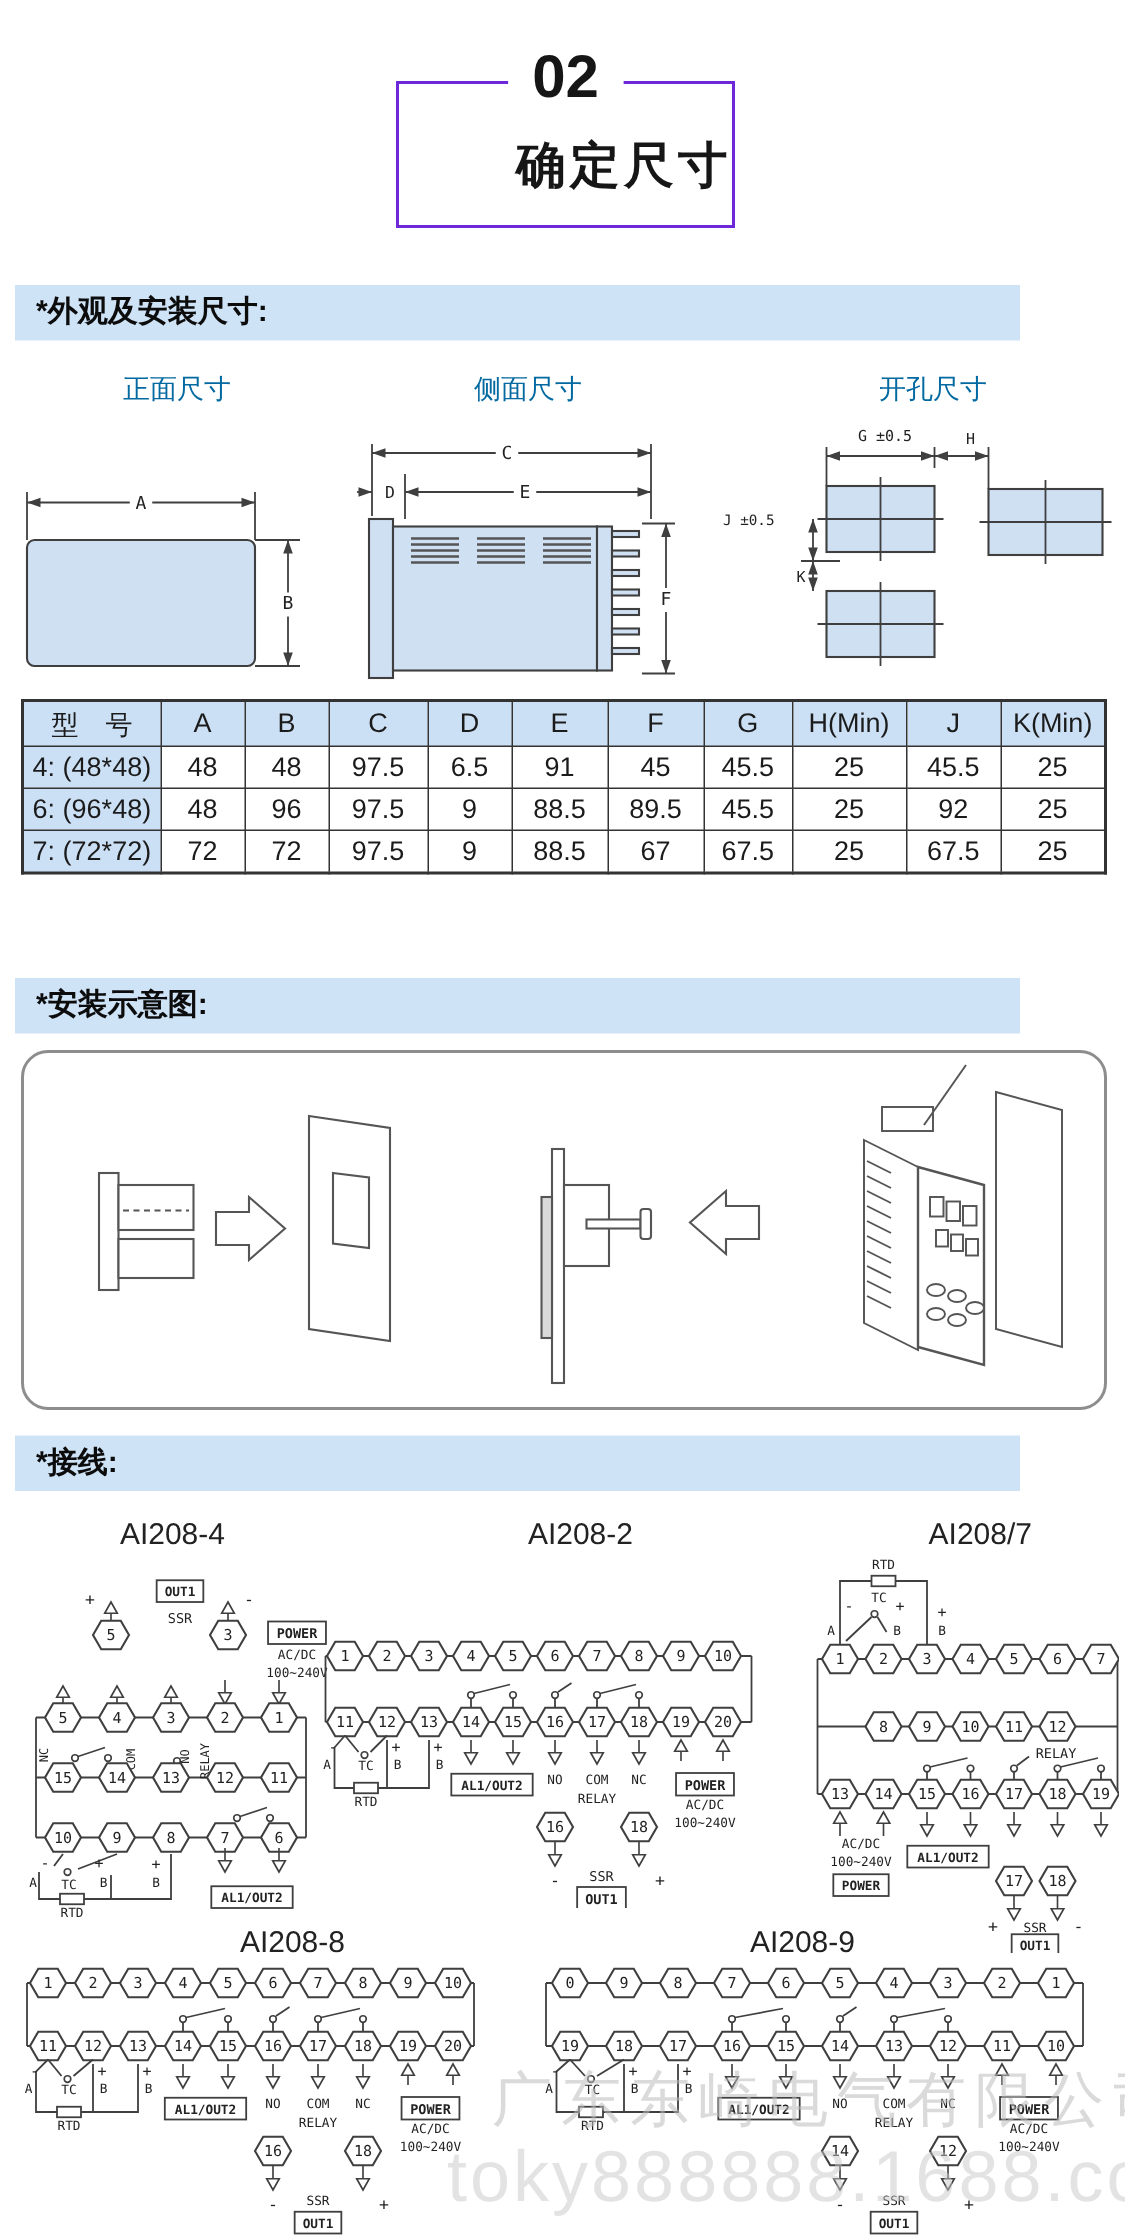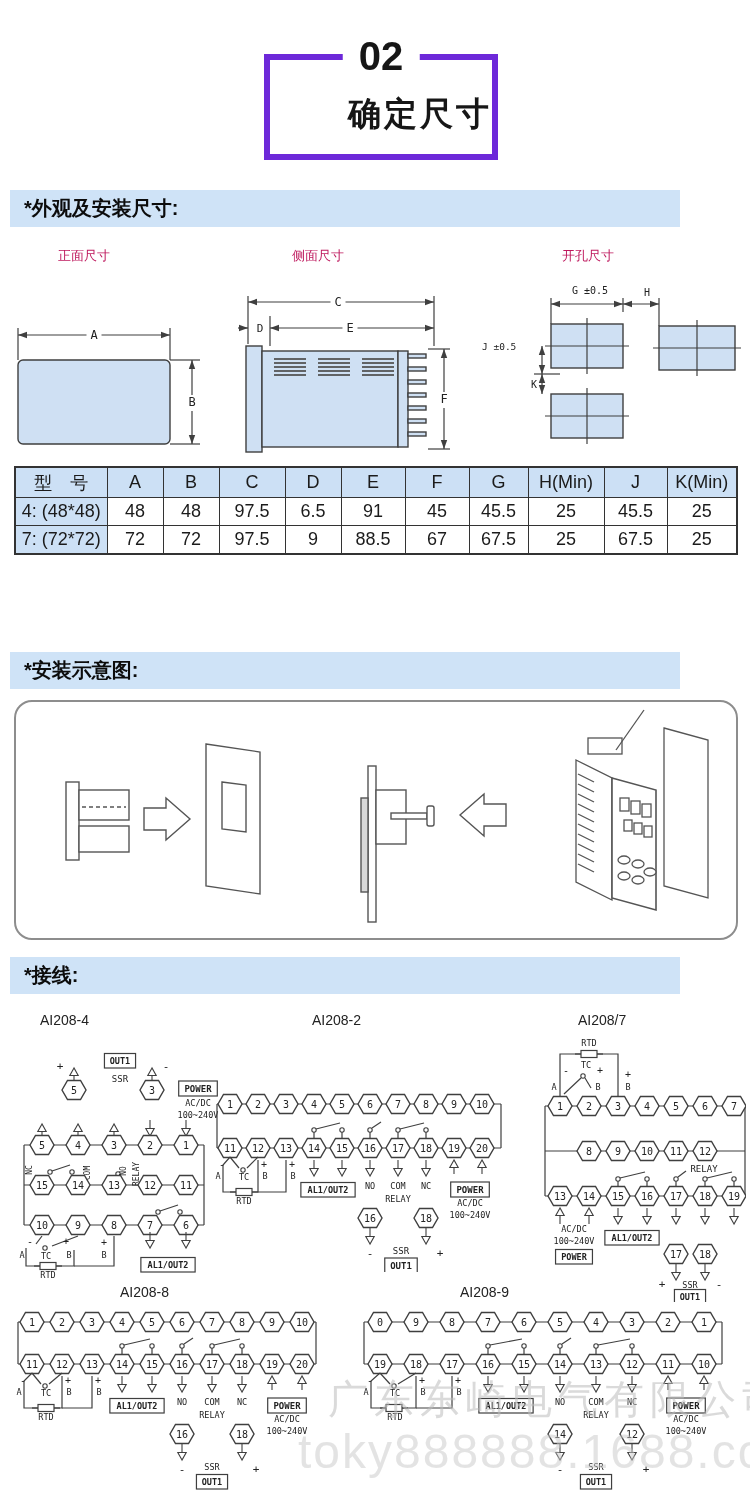--- a/index.html
+++ b/index.html
@@ -1,45 +1,45 @@
 <!DOCTYPE html>
 <html><head>
 <meta charset="utf-8">
 <style>
   html,body{margin:0;padding:0;background:#fff;}
   .page{position:relative;width:750px;height:1492px;background:#fff;overflow:hidden;
         font-family:"Liberation Sans",sans-serif;color:#1b1b1b;}
   
-  .hdr{position:absolute;left:264px;top:54px;width:222px;height:94px;border:6px solid #6d28d9;}
+  .hdr{position:absolute;left:264px;top:54px;width:222px;height:94px;border:2px solid #6d28d9;}
   .hdr-num{position:absolute;left:50%;top:0;transform:translate(-50%,-58%);background:#fff;
            padding:0 16px;font-size:40px;font-weight:bold;color:#161616;}
   .hdr-title{position:absolute;left:0;right:0;top:32px;text-align:right;font-size:33px;
              font-weight:bold;color:#161616;letter-spacing:3px;}
   
   .bar{position:absolute;left:10px;width:670px;height:37px;background:#cfe3f7;font-weight:bold;
        font-size:20px;line-height:37px;padding-left:14px;box-sizing:border-box;color:#0c0c0c;}
   #bar1{top:190px}#bar2{top:652px}#bar3{top:957px}
-  .vtitle{position:absolute;top:247px;width:96px;text-align:left;font-size:13px;color:#be185d;}
+  .vtitle{position:absolute;top:247px;width:96px;text-align:right;font-size:18px;color:#0369a1;}
   #vt1{left:58px}#vt2{left:292px}#vt3{left:562px}
   .dsvg{position:absolute;}
   #svg-front{left:8px;top:316px;width:215px;height:140px;}
   #svg-side{left:238px;top:286px;width:218px;height:172px;}
   #svg-cut{left:480px;top:282px;width:262px;height:175px;}
   
   #size-table{position:absolute;left:14px;top:466px;width:722px;border-collapse:collapse;
               font-size:18px;color:#1b1b1b;border:2px solid #333;table-layout:fixed;}
   #size-table th,#size-table td{border:1px solid #333;height:27px;text-align:center;padding:0;
               font-weight:normal;overflow:hidden;white-space:nowrap;}
   #size-table th{background:#cce0f5;height:29px;}
   #size-table td.model{background:#cce0f5;}
   
   .install-box{position:absolute;left:14px;top:700px;width:720px;height:236px;
                border:2px solid #8d8d8d;border-radius:18px;}
   
-  .wtitle{position:absolute;width:110px;text-align:left;font-size:14px;color:#222;}
+  .wtitle{position:absolute;width:110px;text-align:right;font-size:20px;color:#222;}
   #wt4{left:40px;top:1012px}#wt6{left:312px;top:1012px}#wt7{left:578px;top:1012px}
   #wt8{left:120px;top:1284px}#wt9{left:460px;top:1284px}
   #svg-a4{left:12px;top:1040px;width:225px;height:240px;}
   #svg-a6{left:208px;top:1076px;width:302px;height:196px;}
   #svg-a7{left:534px;top:1036px;width:212px;height:266px;}
   #svg-a8{left:8px;top:1300px;width:325px;height:190px;}
   #svg-a9{left:352px;top:1300px;width:395px;height:190px;}
   .wm{position:absolute;white-space:nowrap;pointer-events:none;}
   #wm1{left:328px;top:1372px;font-size:40px;color:#bdbdbd;opacity:.55;letter-spacing:6px;}
   #wm2{left:298px;top:1424px;font-size:48px;color:#c9c9c9;opacity:.5;letter-spacing:2px;}
@@ -193,20 +193,33 @@
           <td class="model">4: (48*48)</td>
           <td>48</td>
           <td>48</td>
           <td>97.5</td>
           <td>6.5</td>
           <td>91</td>
           <td>45</td>
           <td>45.5</td>
           <td>25</td>
           <td>45.5</td>
+          <td>25</td>
+        </tr>
+        <tr>
+          <td class="model">6: (96*48)</td>
+          <td>48</td>
+          <td>96</td>
+          <td>97.5</td>
+          <td>9</td>
+          <td>88.5</td>
+          <td>89.5</td>
+          <td>45.5</td>
+          <td>25</td>
+          <td>92</td>
           <td>25</td>
         </tr>
         <tr>
           <td class="model">7: (72*72)</td>
           <td>72</td>
           <td>72</td>
           <td>97.5</td>
           <td>9</td>
           <td>88.5</td>
           <td>67</td>

